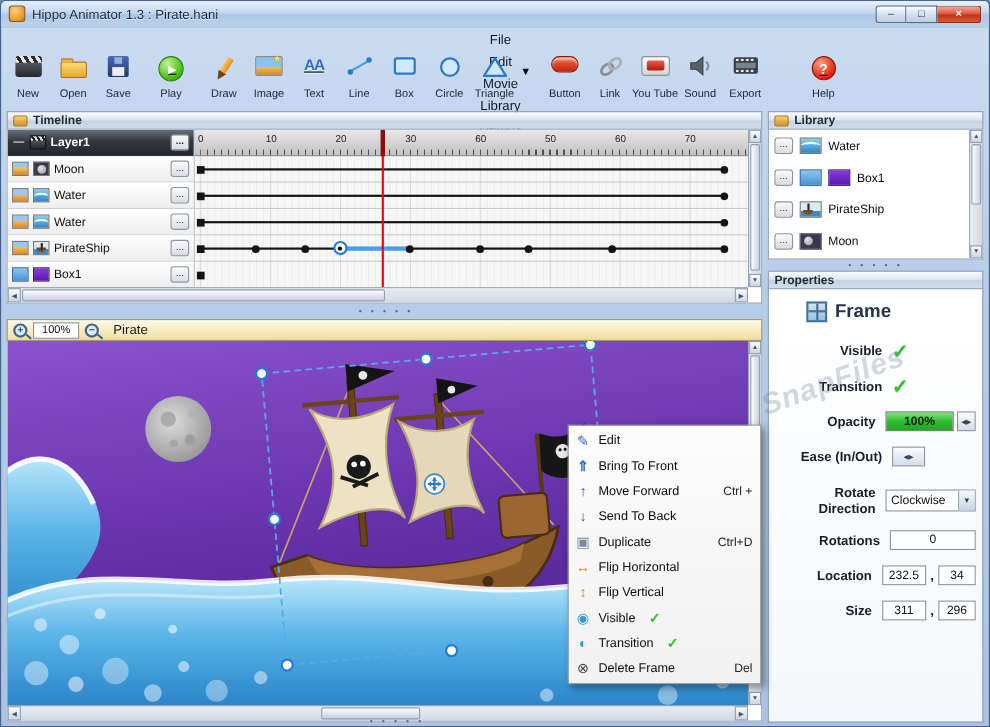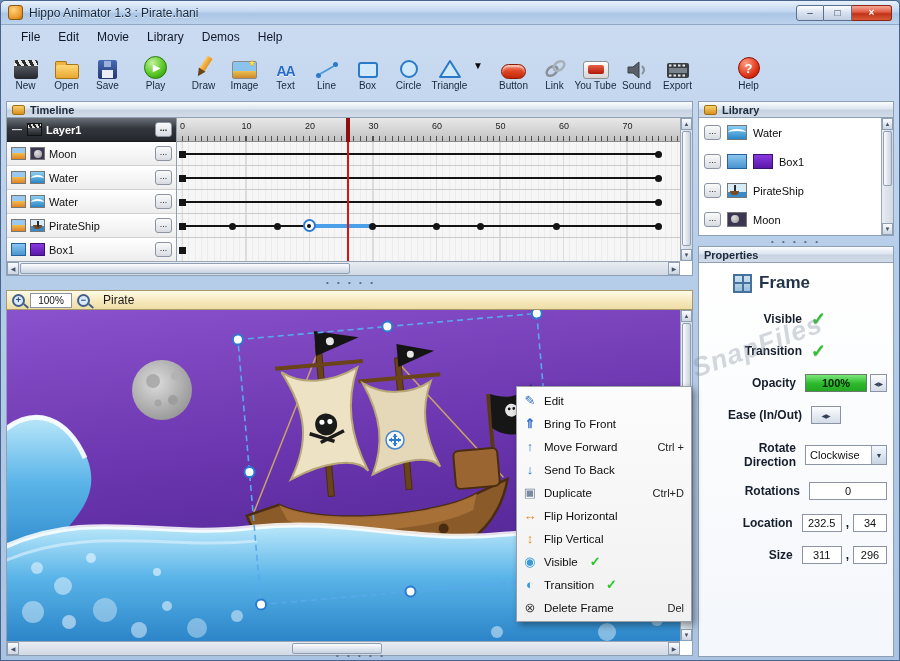--- a/index.html
+++ b/index.html
@@ -13,27 +13,27 @@
   .title-text { font-size:12px; color:#16273c; text-shadow:0 1px 0 rgba(255,255,255,.7); }
   .winbtns { margin-left:auto; display:flex; }
   .winbtn { width:28px; height:16px; border:1px solid #5a6f8c; display:flex; align-items:center; justify-content:center;
     font-size:10px; color:#2e3d52; background:linear-gradient(#fdfeff,#d6e0ee 50%,#c2cfe2); }
   .winbtn.min { border-radius:3px 0 0 3px; }
   .winbtn.max { border-left:none; }
   .winbtn.close { width:40px; border-left:none; border-radius:0 3px 3px 0; color:#fff; font-weight:bold;
     background:linear-gradient(#f5a898,#e05a40 45%,#c03418 55%,#d85a38); border-color:#8c2410; }
 
   
-  .menubar { position:absolute; left:1px; top:25px; right:1px; height:22px; display:flex; align-items:center; padding-left:10px; }
+  .menubar { position:absolute; left:1px; top:25px; right:1px; height:22px; display:flex; align-items:center; padding-left:10px;flex-direction:column; }
   .menu-item { padding:3px 9px; font-size:12px; color:#101828; cursor:default; }
 
   
   .toolbar { position:absolute; left:4px; top:47px; right:4px; height:52px; display:flex; align-items:flex-start; padding-top:2px; }
   .tbtn { width:41px; display:flex; flex-direction:column; align-items:center; padding-top:1px; }
-  .tbtn .tic { height:28px; display:flex; align-items:flex-end; justify-content:center; }
+  .tbtn .tic { height:28px; display:flex; align-items:flex-start; justify-content:center;text-decoration:underline; }
   .tlabel { font-size:10px; color:#16273c; margin-top:1px; white-space:nowrap; }
   .gap6 { margin-left:7px; } .gap16 { margin-left:30px; }
   .tb-arrow { width:16px; padding-top:10px; font-size:10px; color:#0a0a0a; text-align:center; }
 
   .ic-new { width:24px; height:19px; background:linear-gradient(#6a7078,#23262b); border-radius:3px; position:relative; }
   .ic-new::before { content:""; position:absolute; top:0; left:0; right:0; height:6px; border-radius:3px 3px 0 0;
     background:repeating-linear-gradient(60deg,#e8e8e8 0 3px,#2a2a2a 3px 6px); }
   .ic-open { width:24px; height:15px; margin-top:5px; background:linear-gradient(#ffd878,#e8a830); border:1px solid #a87414; border-radius:2px; position:relative; }
   .ic-open::before { content:""; position:absolute; top:-4px; left:-1px; width:10px; height:3px; background:#eeb442; border:1px solid #a87414; border-bottom:none; border-radius:2px 2px 0 0; }
   .ic-save { width:19px; height:19px; background:linear-gradient(#4a6ab8,#22386e); border-radius:2px; position:relative; }

